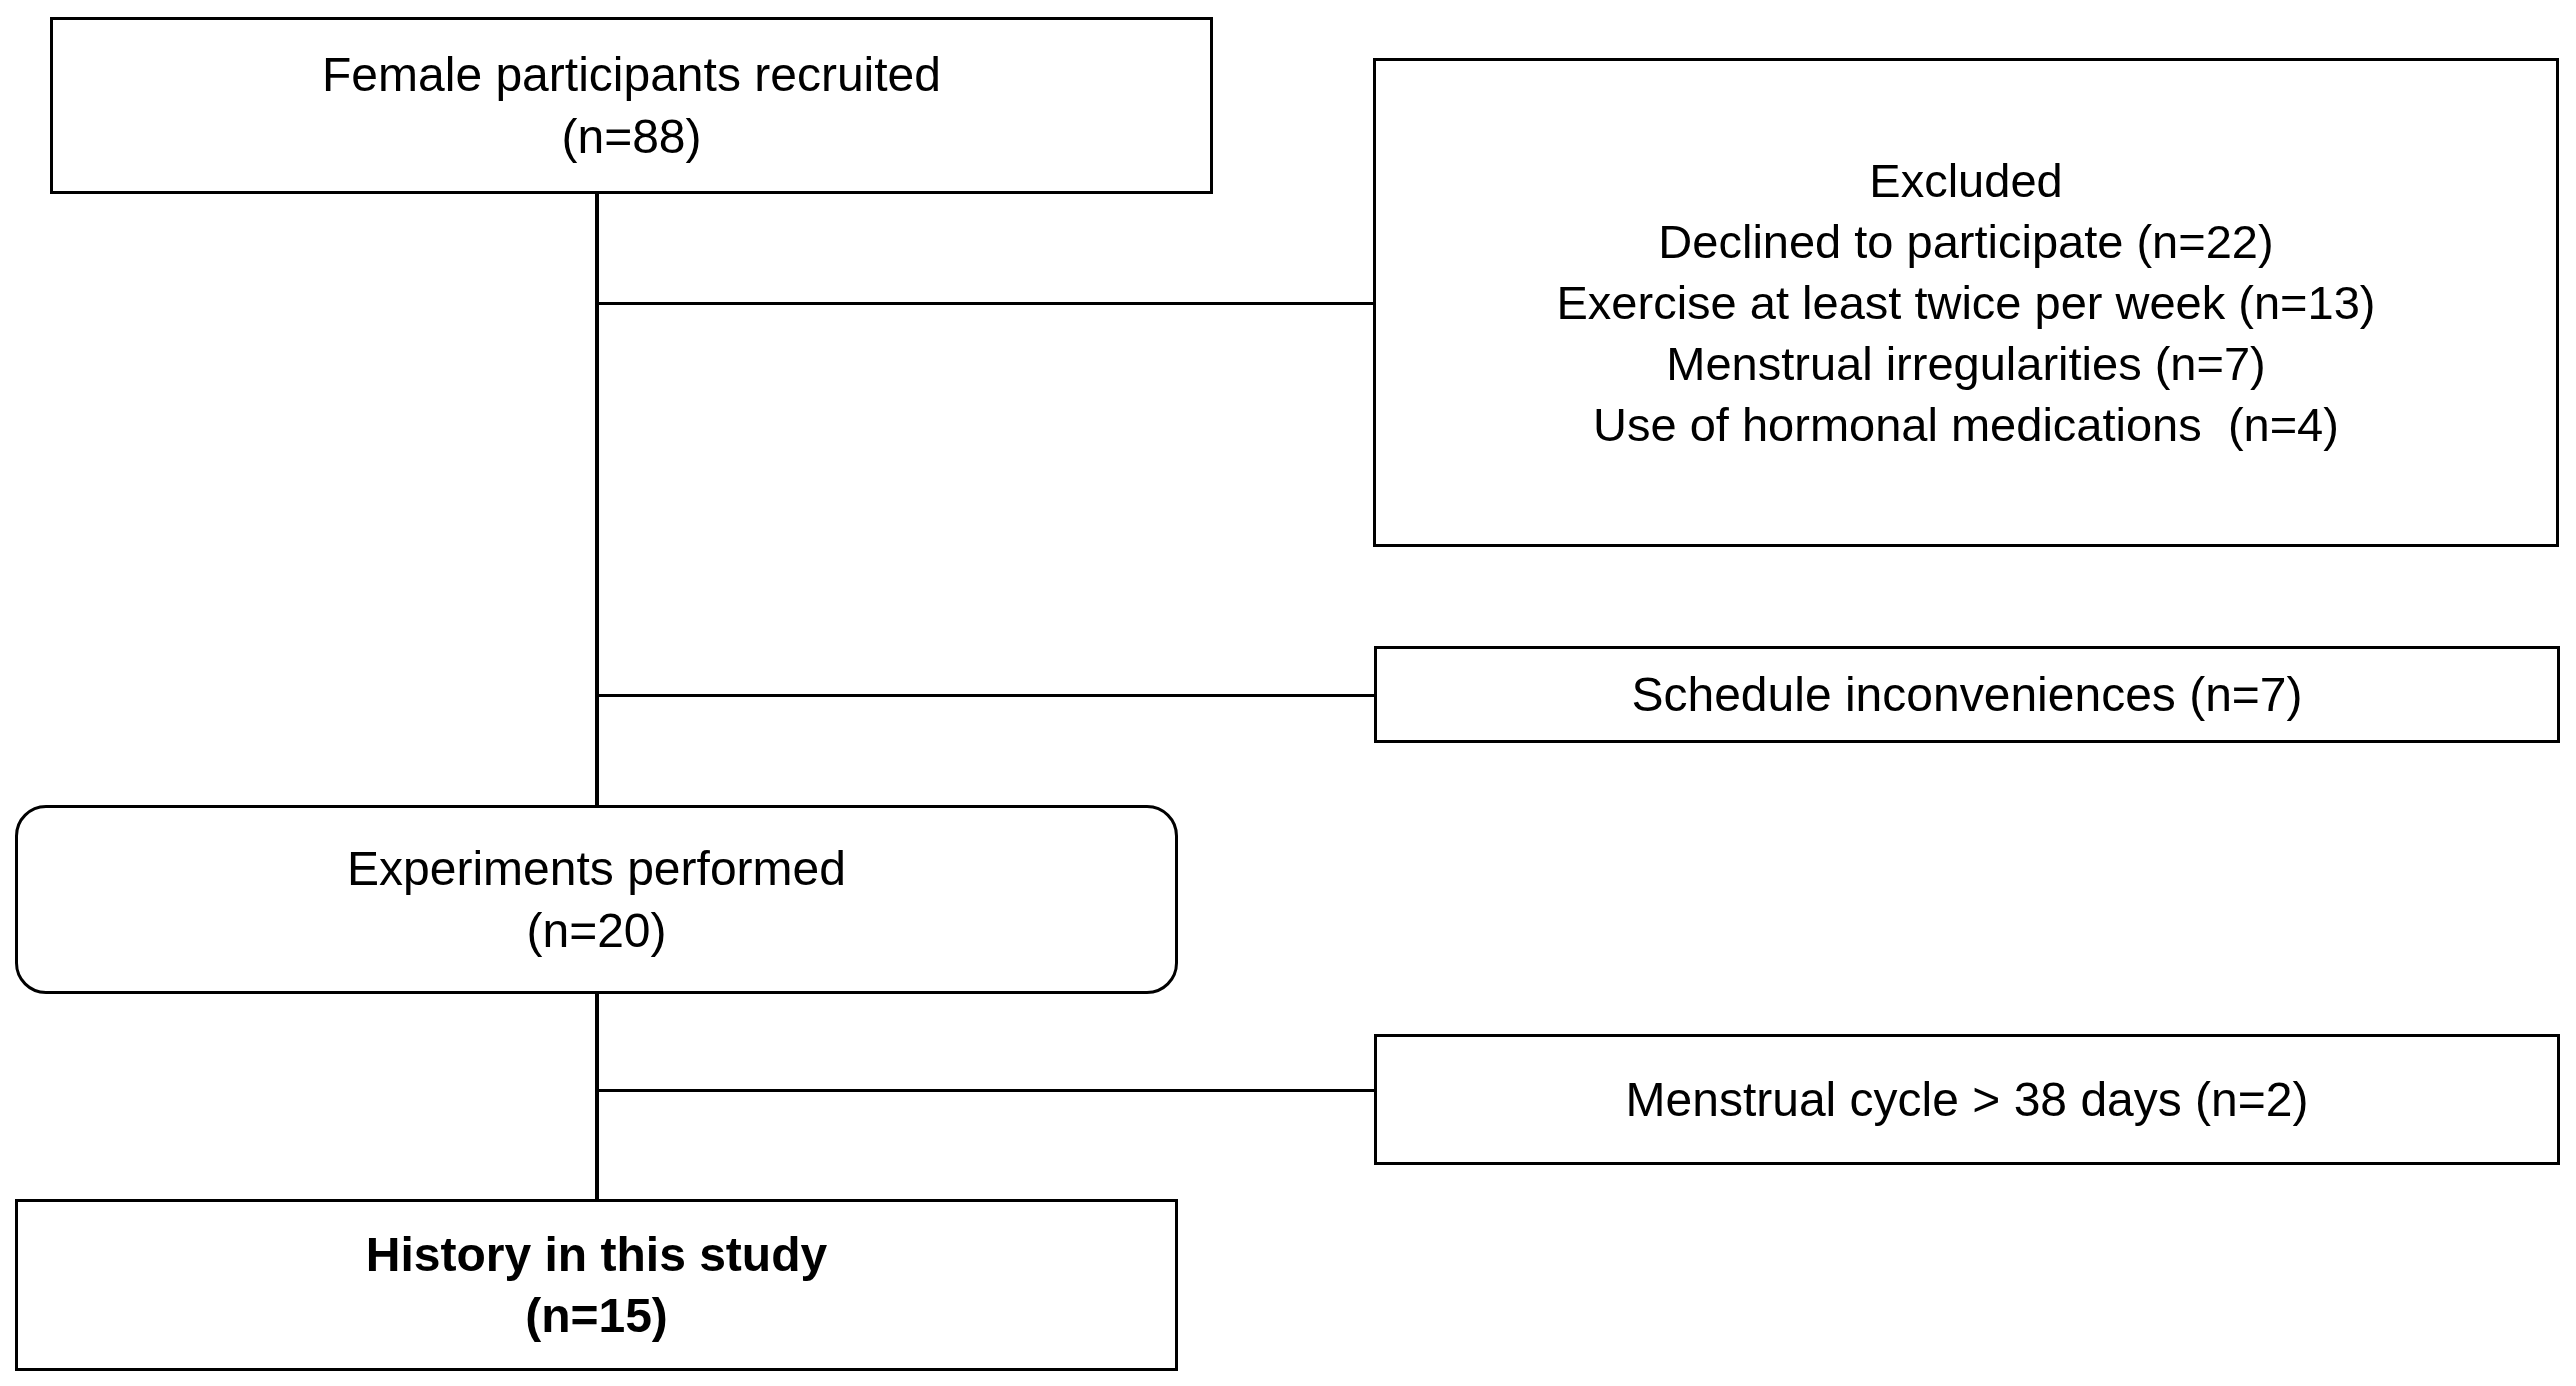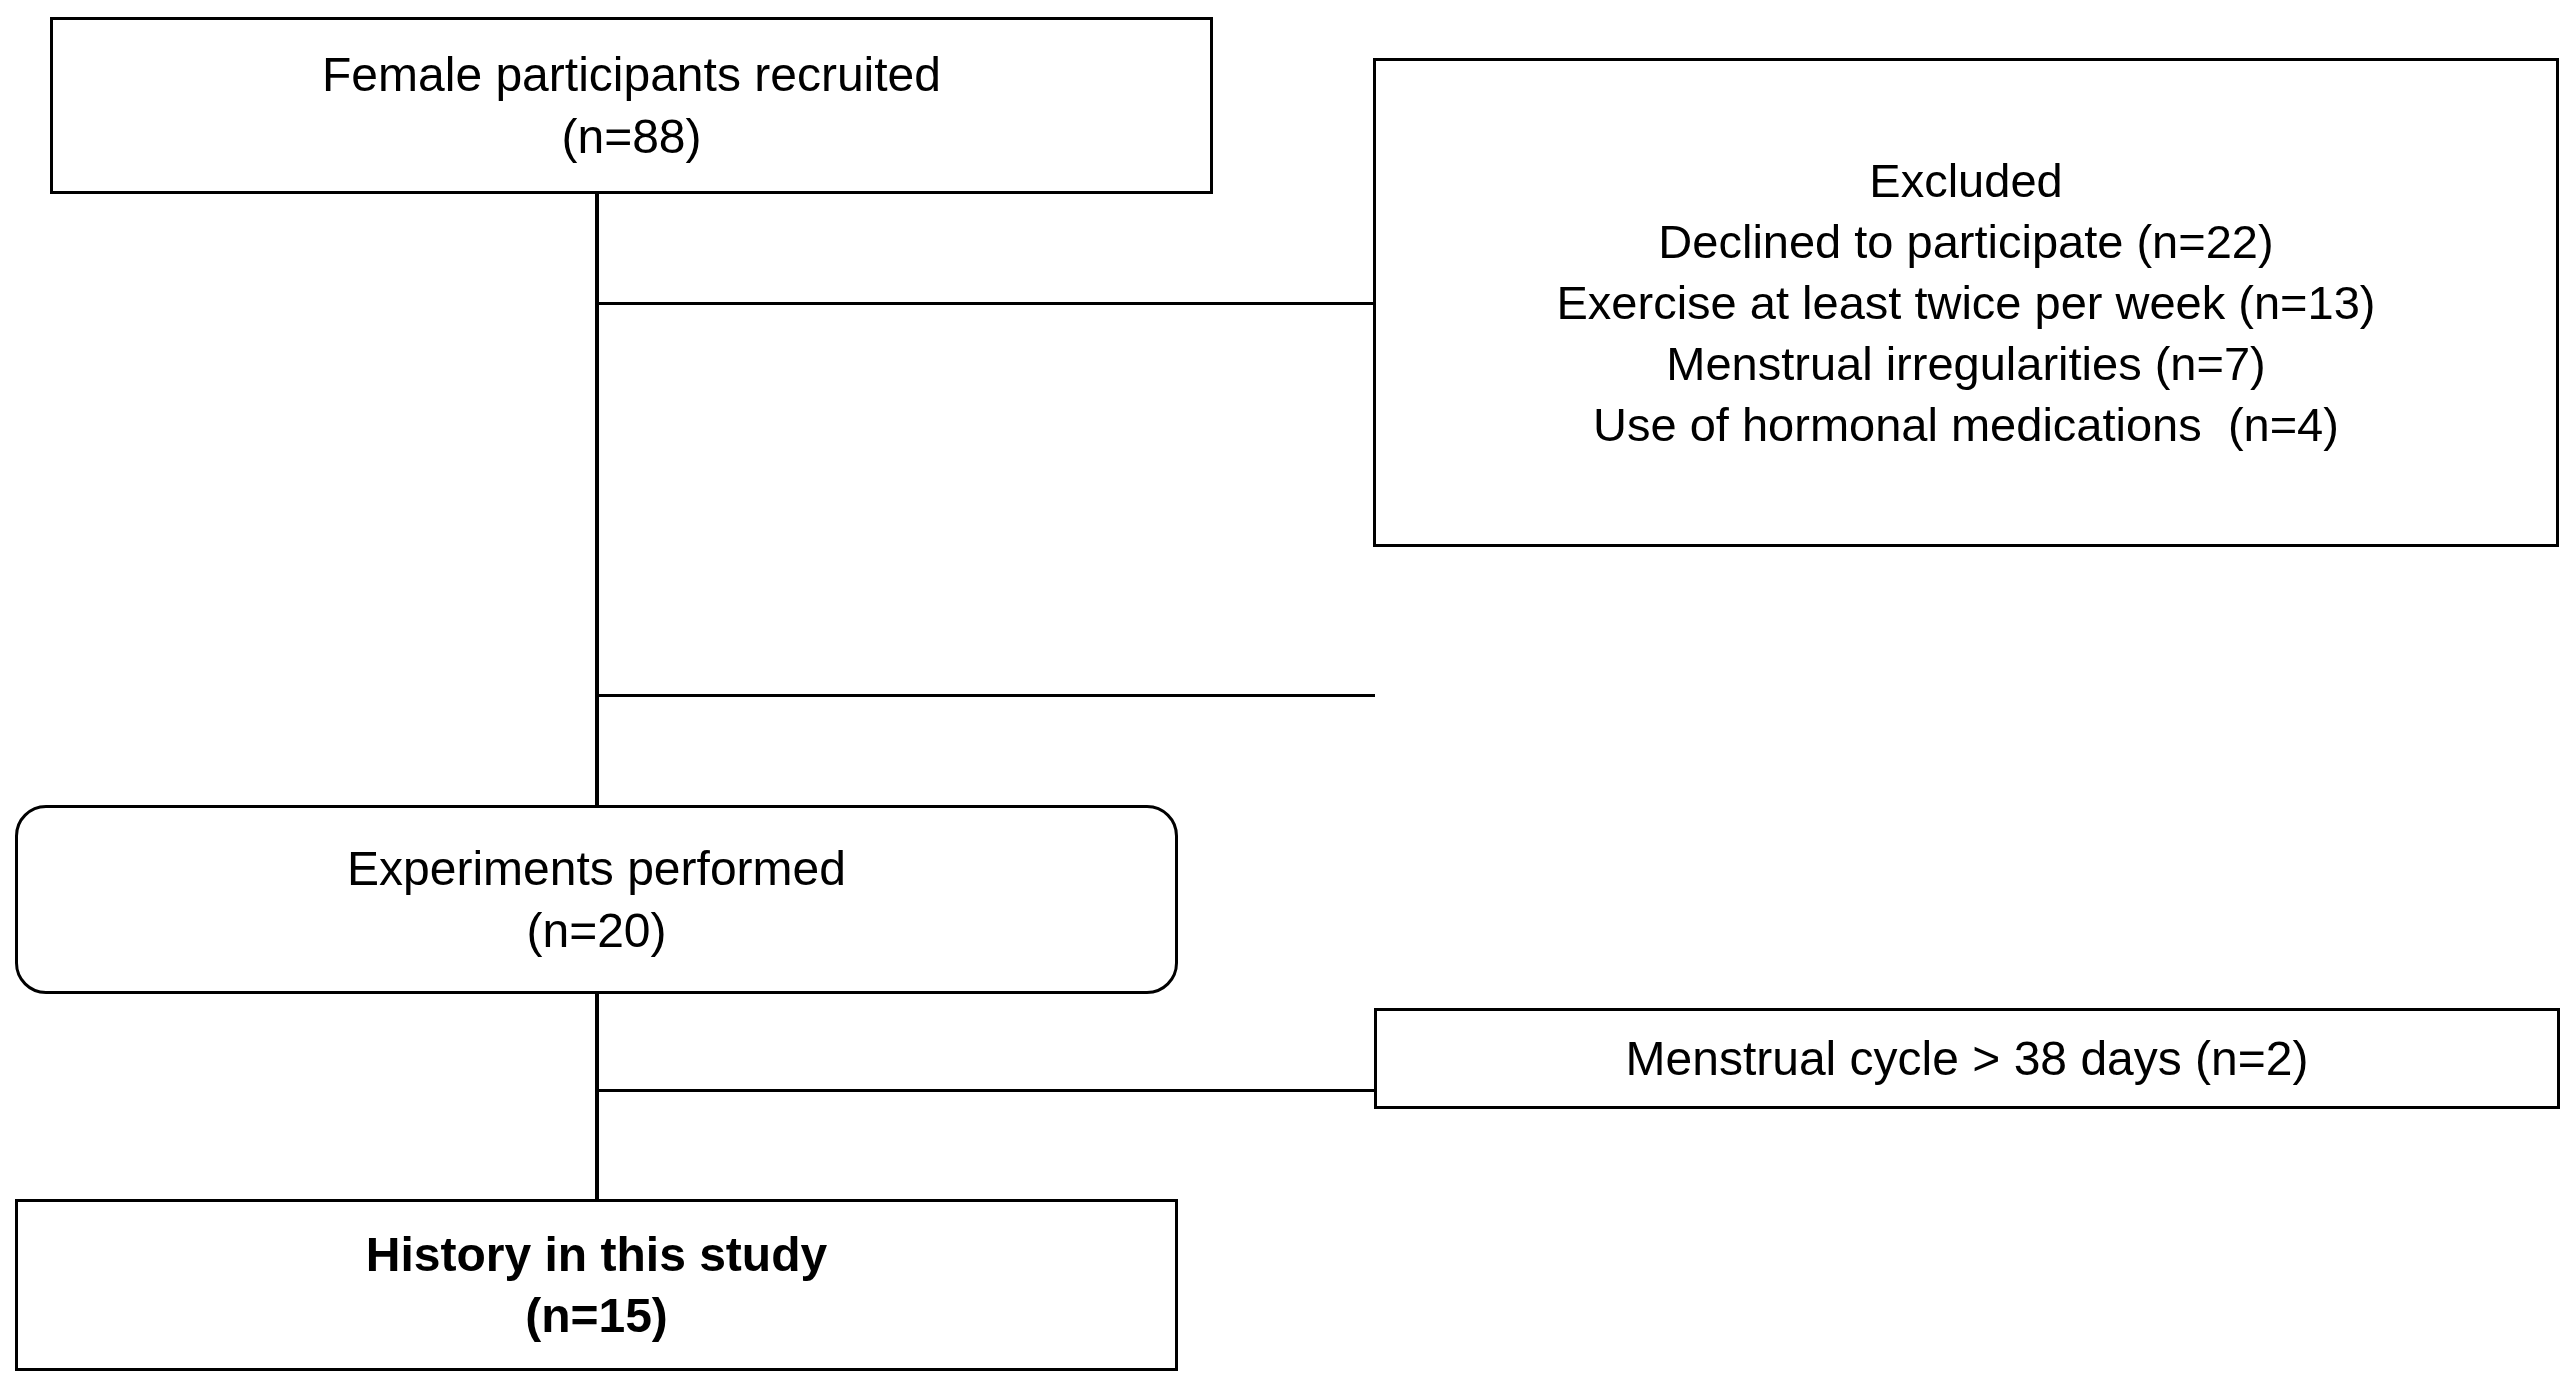--- a/index.html
+++ b/index.html
@@ -86,19 +86,22 @@
   </div>
 
   <div class="box multi" style="left:1373px; top:58px; width:1186px; height:489px;">
     <span class="line">Excluded</span>
     <span class="line">Declined to participate (n=22)</span>
     <span class="line">Exercise at least twice per week (n=13)</span>
     <span class="line">Menstrual irregularities (n=7)</span>
     <span class="line">Use of hormonal medications  (n=4)</span>
   </div>
 
+  <div class="box" style="left:1374px; top:646px; width:1186px; height:97px;">
+    <span class="line">Schedule inconveniences (n=7)</span>
+  </div>
 
-  <div class="box" style="left:1374px; top:1008px; width:1186px; height:101px;">
+  <div class="box" style="left:1374px; top:1034px; width:1186px; height:131px;">
     <span class="line">Menstrual cycle &gt; 38 days (n=2)</span>
   </div>
 
 </div>
 
 
 </body></html>

